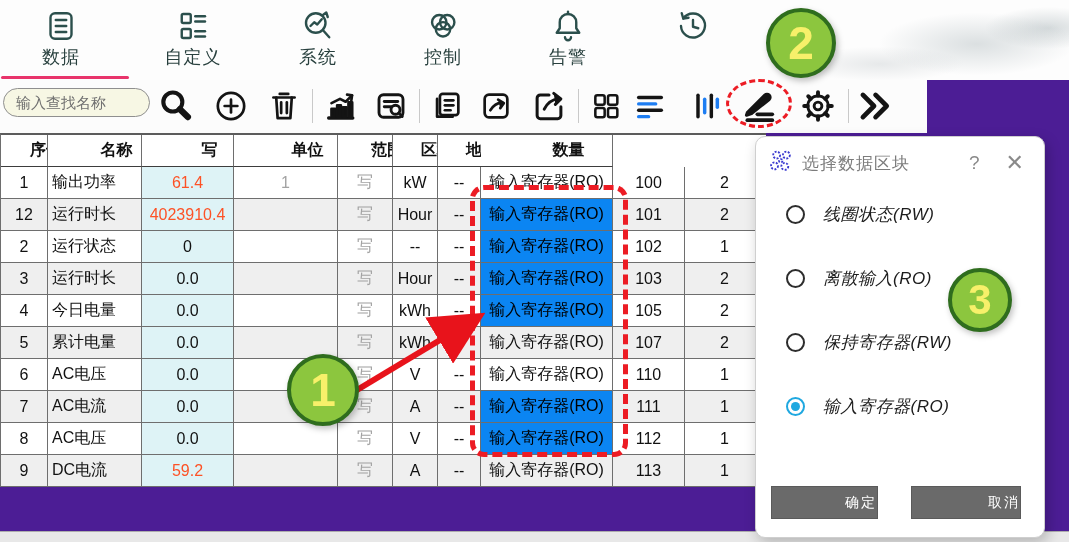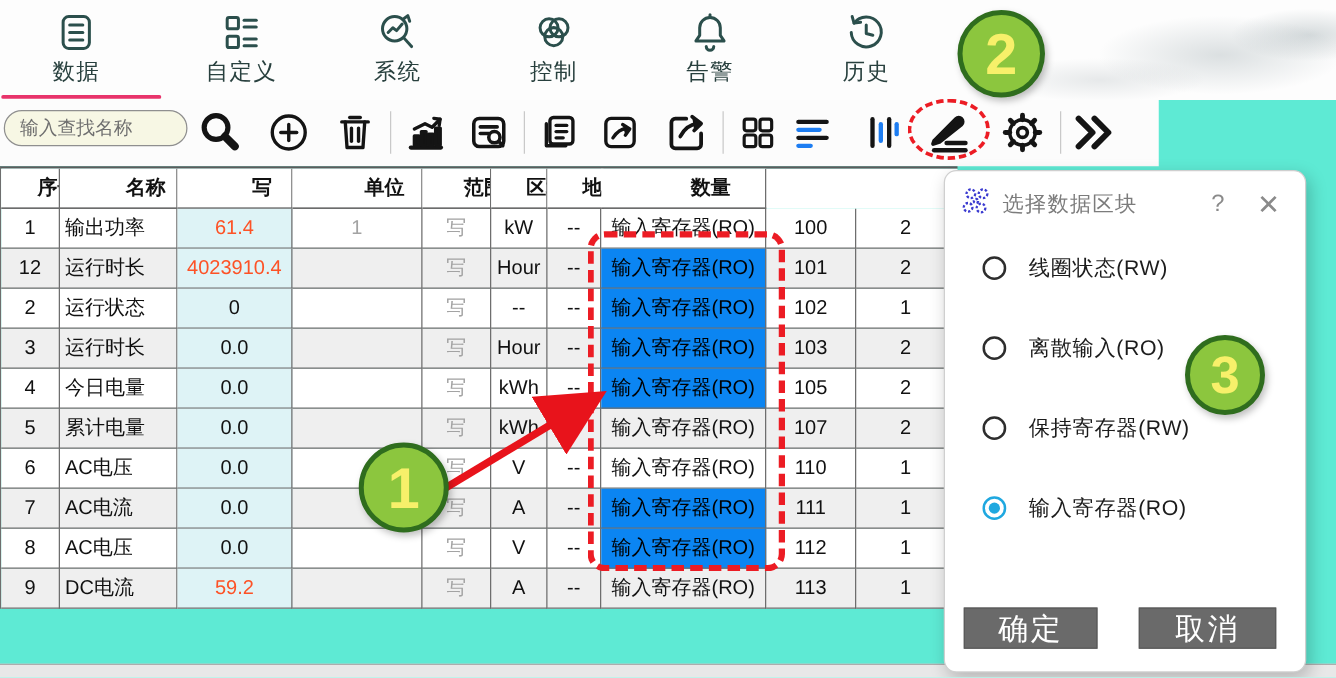--- a/index.html
+++ b/index.html
@@ -1,18 +1,18 @@
 <!DOCTYPE html>
 <html><head>
 <meta charset="utf-8">
 <style>
   * { margin:0; padding:0; box-sizing:border-box; }
   html,body { background:#fff; }
   body { font-family:"Liberation Sans","DejaVu Sans",sans-serif; }
-  .app { position:relative; width:1069px; height:542px; background:#5eead4; overflow:hidden; }
+  .app { position:relative; width:1069px; height:542px; background:#4c1d95; overflow:hidden; }
 
   
   .nav { position:absolute; left:0; top:0; width:1069px; height:80px; background:#fdfdfd; }
   .nav-art { position:absolute; right:0; top:0; width:420px; height:80px; pointer-events:none;
     background:
       radial-gradient(ellipse 140px 45px at 78% 55%, rgba(140,155,160,.30), transparent 70%),
       radial-gradient(ellipse 90px 30px at 95% 35%, rgba(140,155,160,.35), transparent 70%),
       radial-gradient(ellipse 120px 25px at 55% 80%, rgba(150,160,165,.22), transparent 70%); }
   .tab { position:absolute; top:6px; width:112px; height:72px; text-align:center; cursor:pointer; }
   .tab svg { display:block; margin:2px auto 0; }
@@ -60,23 +60,23 @@
   .dlg-head { display:flex; align-items:center; padding:11px 14px 0 12px; }
   .dlg-title { flex:1; font-size:17px; color:#7c7c7c; margin-left:8px; letter-spacing:1px; }
   .dlg-help,.dlg-close { color:#8a8a8a; font-size:19px; cursor:pointer; padding:0 6px; background:none; border:none;
     font-family:inherit; }
   .dlg-close { font-size:22px; margin-left:14px; }
   .opt { position:absolute; left:30px; height:30px; display:flex; align-items:center; cursor:pointer; }
   .radio { width:19px; height:19px; border:2px solid #2d2d2d; border-radius:50%; display:flex; align-items:center;
     justify-content:center; flex:none; }
   .opt.sel .radio { border-color:#1fa8e0; }
   .radio .dot { width:9px; height:9px; border-radius:50%; background:#1fa8e0; }
-  .opt .olbl { font-size:17px; color:#1c1c1c; margin-left:18px; letter-spacing:.5px; }
-  .dlg-btn { position:absolute; height:33px; background:#6a6a6a; color:#fff; font-size:24px; border:1px solid #5a5a5a;
-    cursor:pointer; font-family:inherit; letter-spacing:2px; }
+  .opt .olbl { font-size:17px; color:#1c1c1c; margin-left:18px; letter-spacing:.5px;font-style:italic; }
+  .dlg-btn { position:absolute; height:33px; background:#6a6a6a; color:#fff; font-size:14px; border:1px solid #5a5a5a;
+    cursor:pointer; font-family:inherit; letter-spacing:2px;text-align:right; }
   .btn-ok { left:15px; top:349px; width:107px; }
   .btn-cancel { left:155px; top:349px; width:110px; }
 
   
   .bottom-strip { position:absolute; left:0; top:531px; width:1069px; height:11px; background:#e8e8e8;
     border-top:1px solid #adadad; z-index:5; }
 
   svg.ic { stroke:#141414; fill:none; stroke-width:1.9; stroke-linecap:round; stroke-linejoin:round; }
   svg.nav-ic { stroke:#2b4f4c; fill:none; stroke-width:1.6; stroke-linecap:round; stroke-linejoin:round; }
 </style>
@@ -150,21 +150,20 @@
     </div>
 
     <div class="tab" style="left:637px">
       <span>
         <svg class="nav-ic" width="36" height="36" viewBox="0 0 24 24">
             <path d="M5.5 7 A8 8 0 1 1 4 12"></path>
             <polyline points="4.5,3.5 5.5,7 9,6.5"></polyline>
             <polyline points="12,8 12,12.5 15.5,13.5"></polyline>
           </svg>
       </span>
-      <div class="lbl">历史</div>
     </div>
   </div>
 
   <div class="toolbar">
     <input class="search" type="text" placeholder="输入查找名称" style="">
 
     <button class="tbtn" style="left:154px">
       <svg class="ic" width="38" height="38" viewBox="0 0 24 24" style="stroke-width:2.6">
           <circle cx="10" cy="9.5" r="6"></circle>
           <line x1="14.5" y1="14" x2="19.5" y2="19" style="stroke-width:4"></line>

